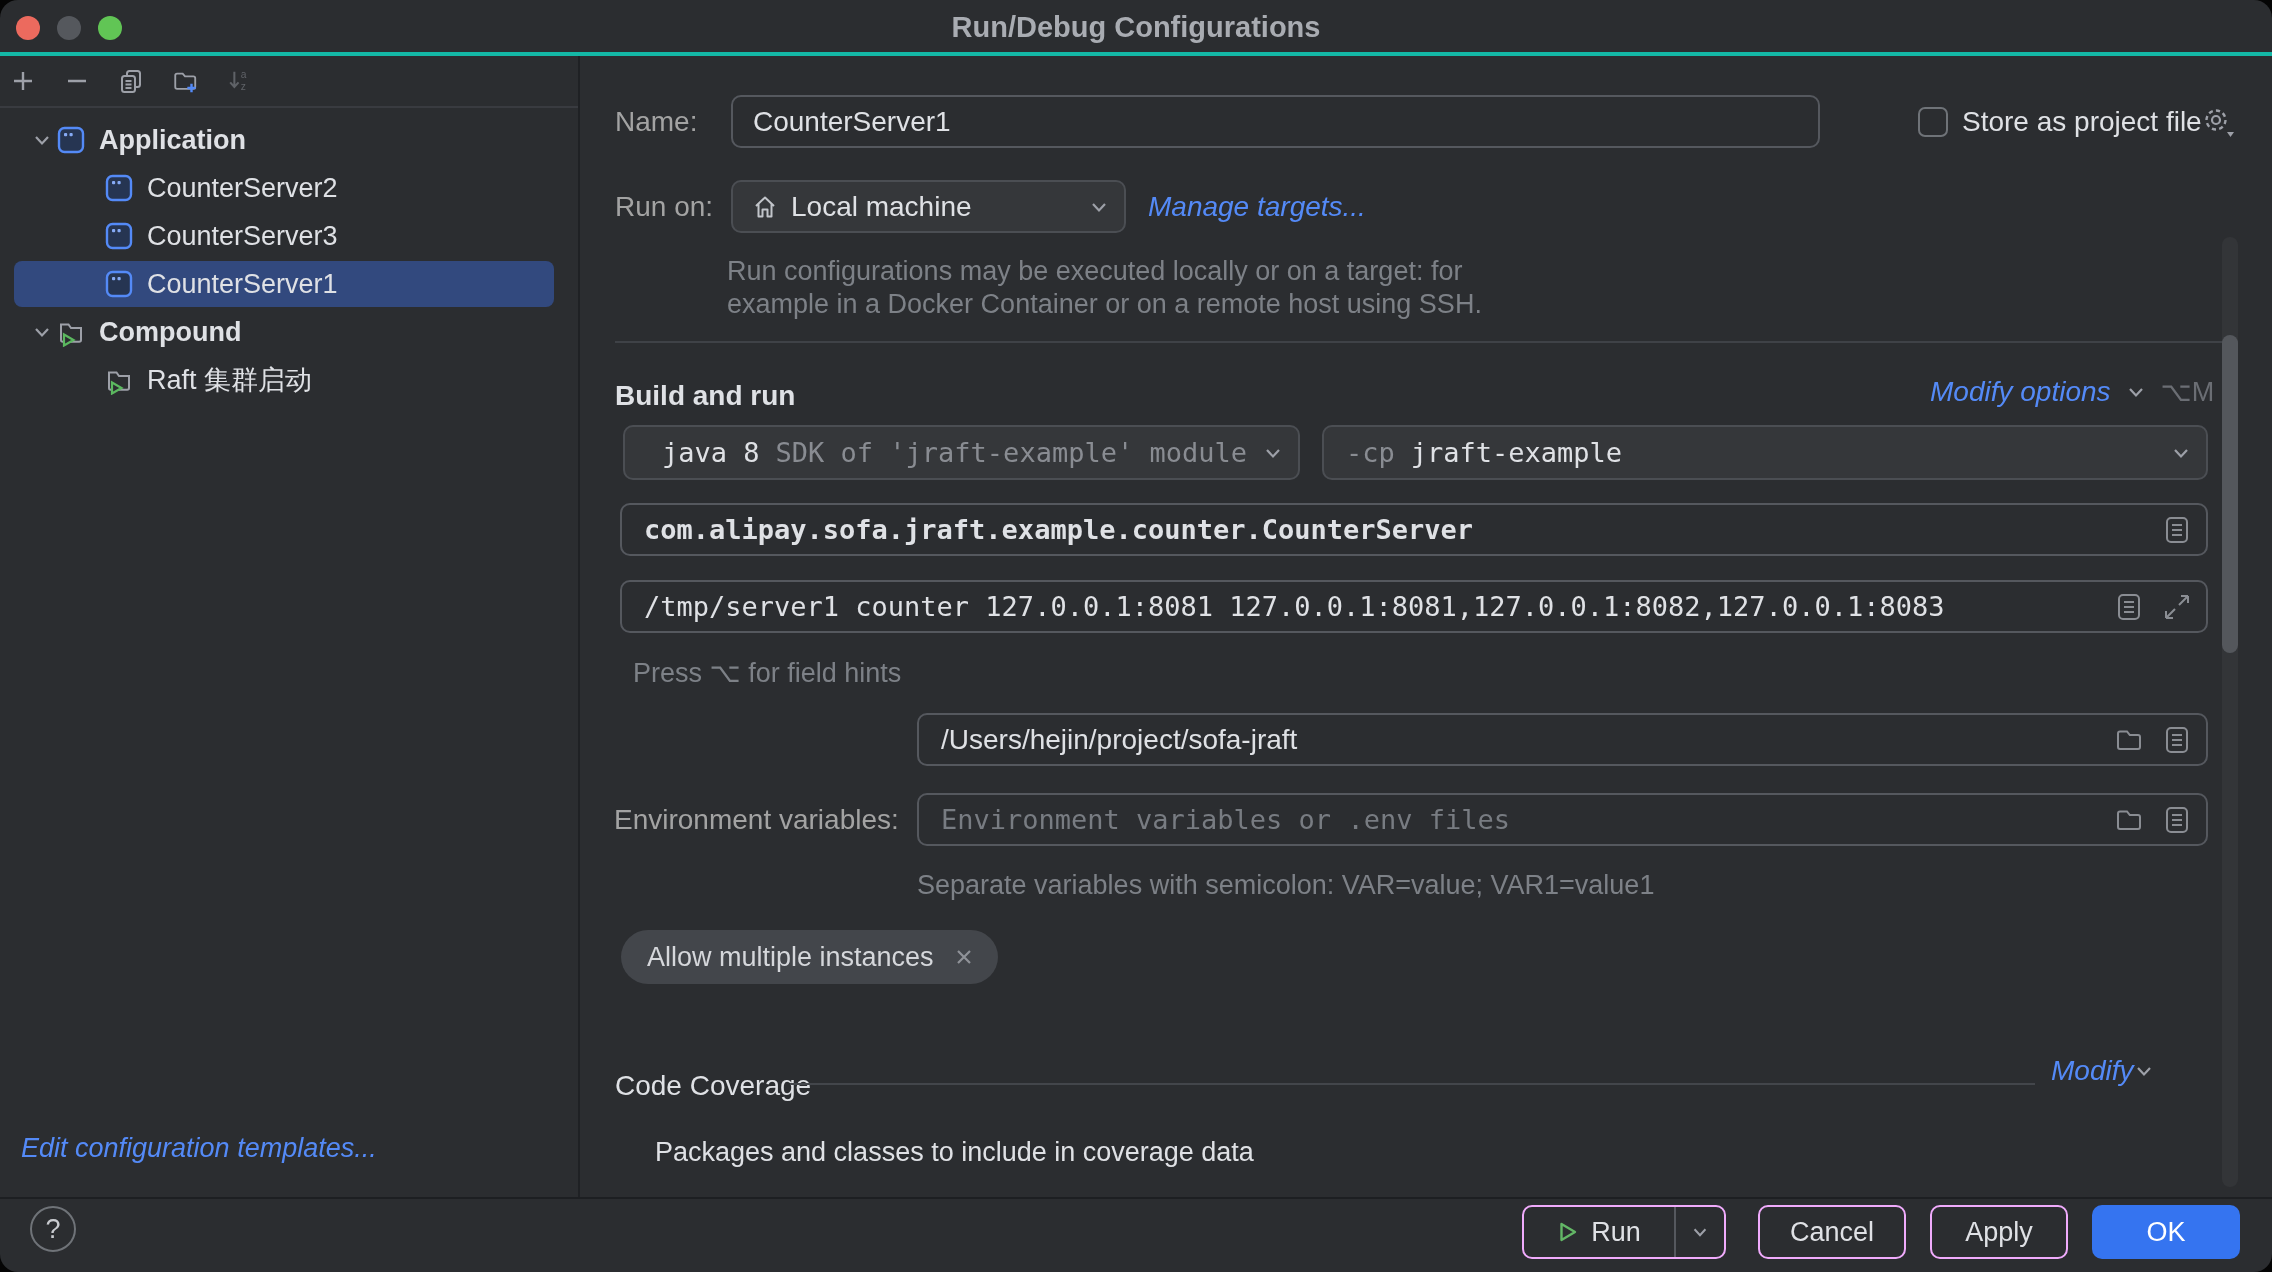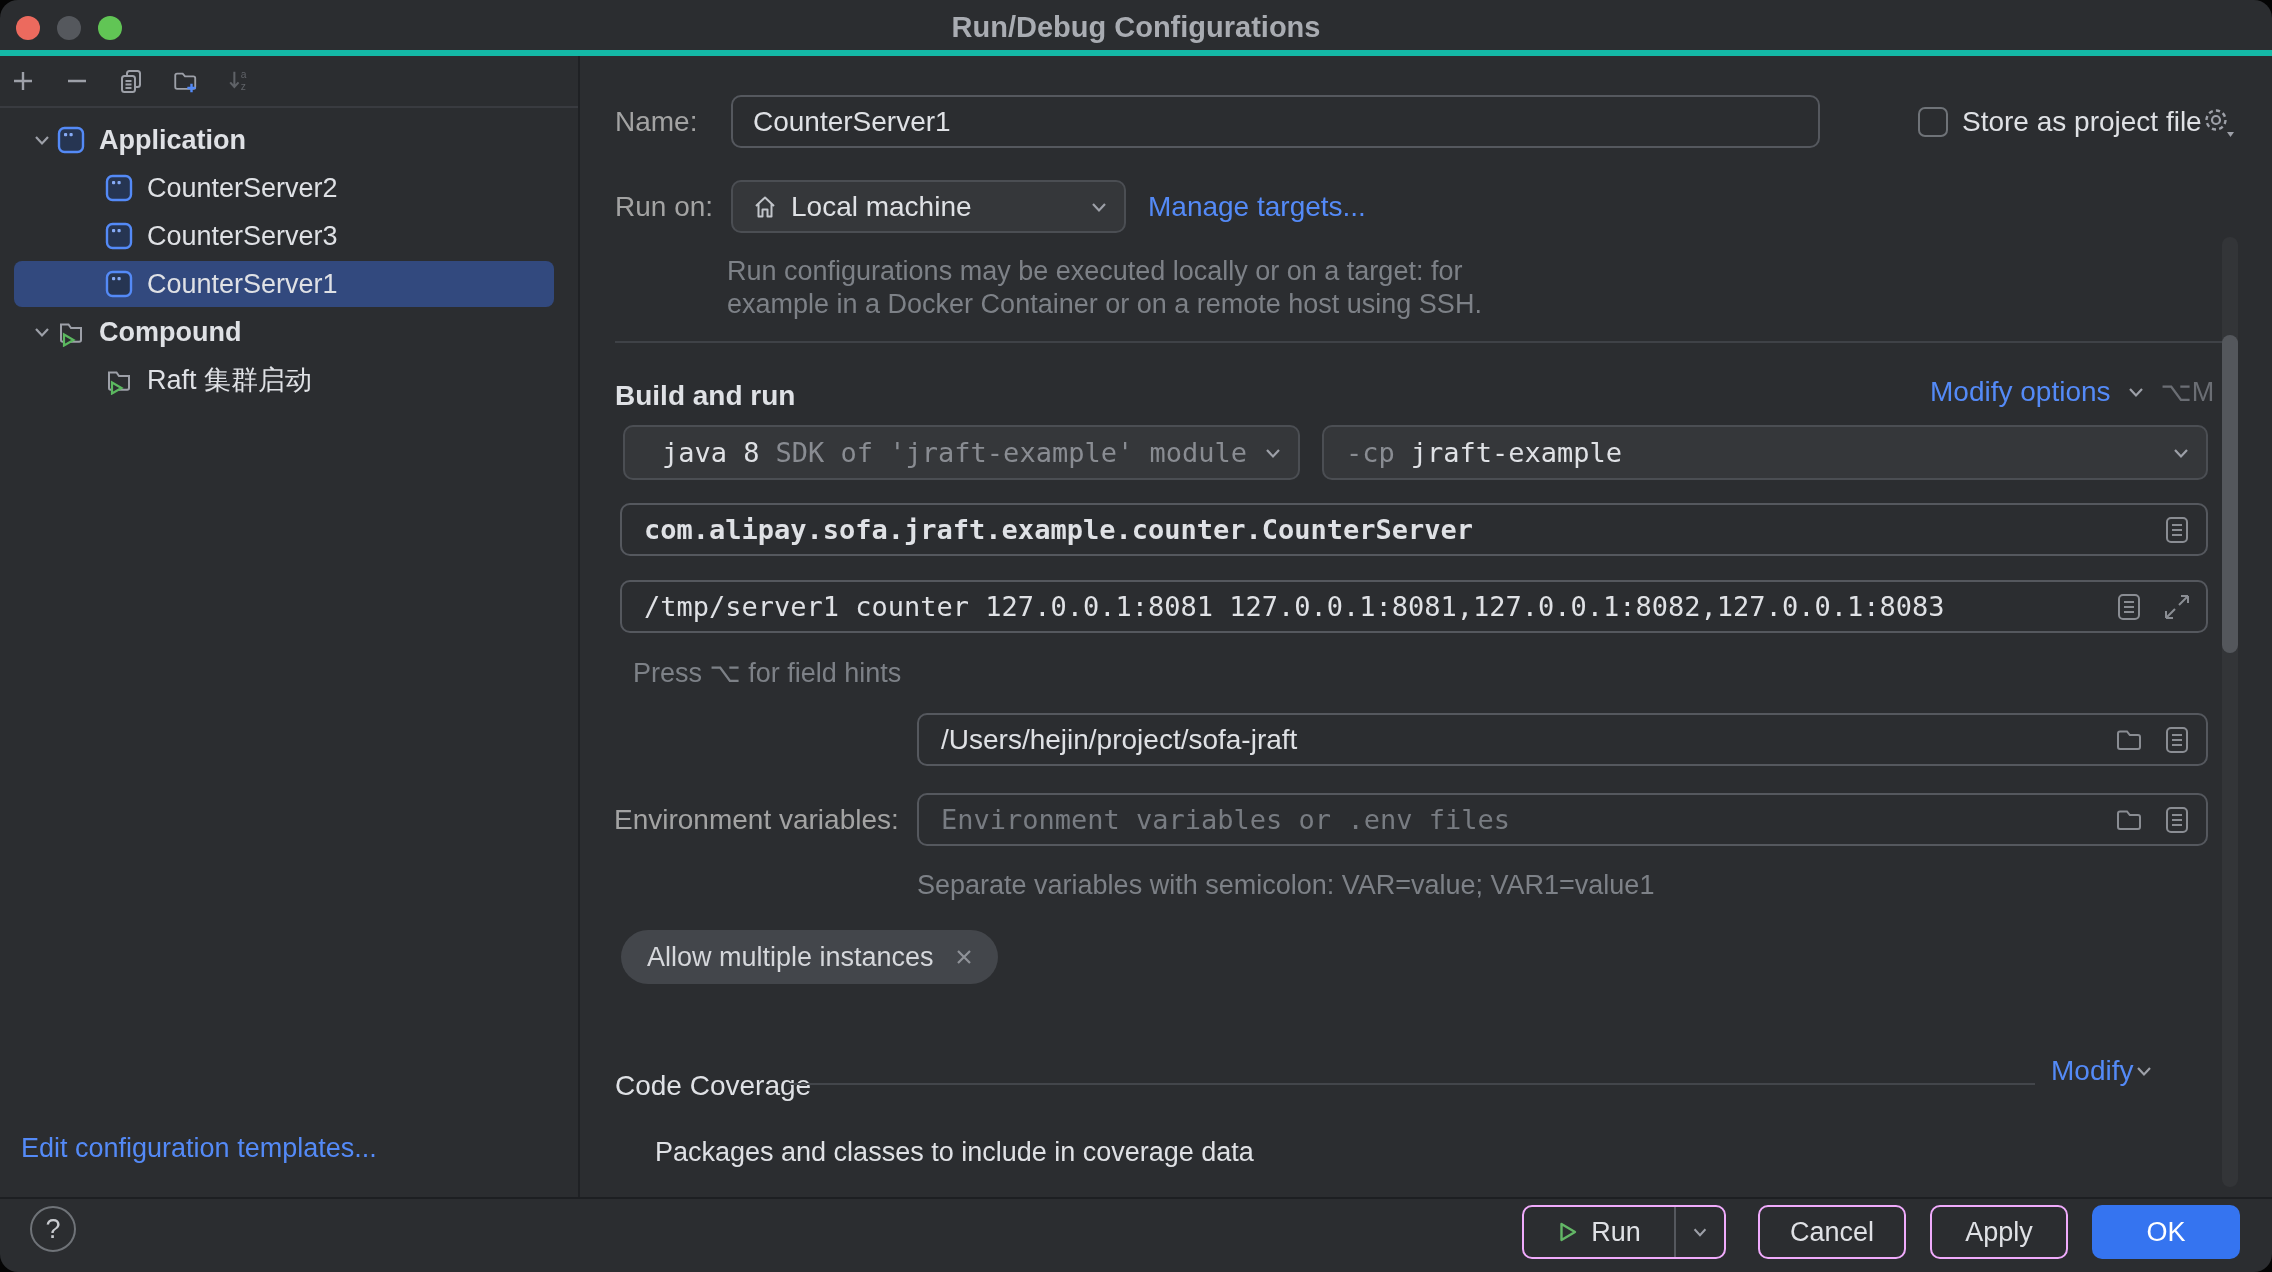--- a/index.html
+++ b/index.html
@@ -1,38 +1,38 @@
 <!DOCTYPE html>
 <html><head>
 <meta charset="utf-8">
 <style>
   html,body{margin:0;padding:0;background:#050505;}
   .page{position:relative;width:2272px;height:1272px;background:#2b2d30;border-radius:18px;overflow:hidden;
         font-family:"Liberation Sans",sans-serif;color:#dfe1e5;}
   .abs{position:absolute;}
   
-  .titlebar{position:absolute;left:0;top:0;width:100%;height:56px;border-bottom:6px solid #14b8a6;box-sizing:border-box;}
+  .titlebar{position:absolute;left:0;top:0;width:100%;height:56px;border-bottom:4px solid #14b8a6;box-sizing:border-box;}
   .light{position:absolute;top:16px;width:24px;height:24px;border-radius:50%;}
   .win-title{position:absolute;left:0;top:0;width:100%;height:54px;display:flex;align-items:center;justify-content:center;
              font-size:29px;font-weight:bold;color:#a9acb2;}
   
   .sidebar{position:absolute;left:0;top:56px;width:580px;height:1141px;border-right:2px solid #1f2124;box-sizing:border-box;}
   .sb-toolbar{position:absolute;left:0;top:56px;width:578px;height:50px;display:flex;align-items:center;gap:28px;padding-left:10px;box-sizing:border-box;}
   .sb-sep{position:absolute;left:0;top:106px;width:578px;height:2px;background:#393b40;}
   .tool-btn{width:26px;height:26px;display:flex;align-items:center;justify-content:center;}
   .tree{position:absolute;left:0;top:116px;width:578px;}
   .tree-row{position:relative;height:48px;display:flex;align-items:center;}
   .tree-row.selected::before{content:"";position:absolute;left:14px;right:24px;top:1px;bottom:1px;background:#32497e;border-radius:8px;}
   .tree-row>*{position:relative;}
   .chev-slot{width:28px;margin-left:28px;display:flex;justify-content:center;}
   .tree-icon{width:30px;height:30px;margin-right:13px;}
   .tree-label{font-size:27px;color:#dfe1e5;}
   .tree-label.group{font-weight:bold;}
   .indent-child{margin-left:104px;}
-  .link{color:#548af7;}
+  .link{color:#548af7;font-style:italic;}
   
   .field{position:absolute;box-sizing:border-box;border:2px solid #55585e;border-radius:10px;display:flex;align-items:center;background:transparent;}
   .combo{background:#35373a;border-color:#4b4e53;}
   .fld-text{font-size:28px;color:#dfe1e5;}
   .mono{font-family:"DejaVu Sans Mono","Liberation Mono",monospace;font-size:27px;}
   .dim{color:#898c92;}
   .hint{color:#7d8187;font-size:27px;}
   .label{font-size:28px;color:#a3a3a3;display:flex;align-items:center;position:absolute;height:53px;}
   .right-icons{margin-left:auto;display:flex;align-items:center;gap:18px;padding-right:14px;}
   .sepline{position:absolute;height:2px;background:#3f4247;}

